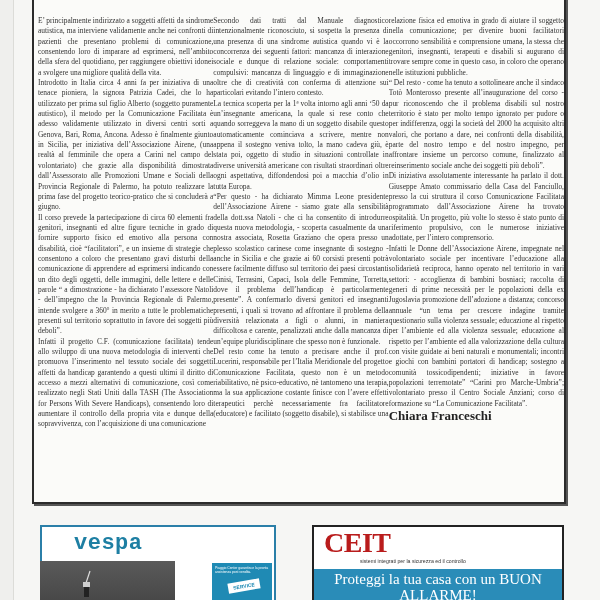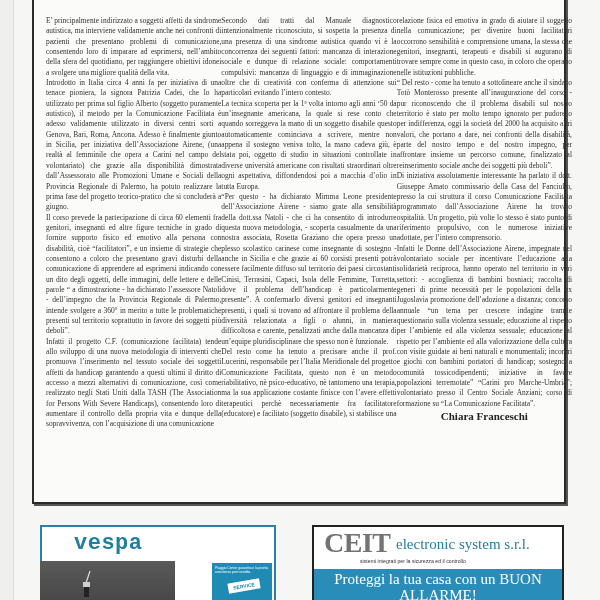--- a/index.html
+++ b/index.html
@@ -6,43 +6,43 @@
   html, body { width: 600px; height: 600px; overflow: hidden; background: #f6f6f4; }
   body { position: relative; font-family: "Liberation Serif", serif; color: #2a2a2a; }
 
   .left-gutter { position: absolute; left: 0; top: 0; width: 14px; height: 600px; background: #efefed; border-right: 1px solid #dcdcd8; }
 
   .article-box {
     position: absolute; left: 32px; top: -4px; width: 534px; height: 508px;
     border: 2px solid #2b2b2b; background: #fbfbf9;
     box-shadow: 2px 2px 0 #555;
   }
-  .columns { position: absolute; left: 12px; top: 18px; width: 526px; height: 486px; display: flex; }
+  .columns { position: absolute; left: 4px; top: 18px; width: 526px; height: 486px; display: flex; }
   .col {
     flex: 1; font-size: 7.45px; line-height: 10.35px; text-align: justify;
     color: #333; overflow: hidden;
   }
   .col p { margin: 0; text-indent: 0; }
-  .signature { text-align: center; font-weight: bold; margin-top: 2px; font-size: 11px; color: #222; }
+  .signature { text-align: left; font-weight: bold; margin-top: 2px; font-size: 13px; color: #222; }
 
   .ad-vespa {
     position: absolute; left: 40px; top: 525px; width: 236px; height: 85px;
     border: 2px solid #2b7fa8; background: #fff;
   }
   .vespa-logo { position: absolute; left: 32px; top: 4px; font-family: Liberation Mono, monospace; font-weight: bold; font-size: 22px; color: #1e7fa3; letter-spacing: 0.5px; }
   .vespa-photo { position: absolute; left: -2px; top: 34px; width: 135px; height: 60px; background: linear-gradient(180deg, #5a5a5a, #3e3e3e); }
   .vespa-photo .figure { position: absolute; left: 40px; top: 8px; width: 14px; height: 30px; }
   .service-box { position: absolute; left: 170px; top: 36px; width: 60px; height: 50px; background: #1f8ab4; color: #fff; font-family: "Liberation Sans", sans-serif; font-size: 3.4px; line-height: 4px; padding: 3px; }
   .service-badge { position: absolute; left: 16px; top: 18px; width: 32px; height: 10px; background: #fff; color: #1f8ab4; font-size: 5px; font-weight: bold; transform: rotate(-10deg); text-align: center; line-height: 10px; }
 
   .ad-ceit {
     position: absolute; left: 312px; top: 525px; width: 252px; height: 85px;
     border: 2px solid #222; background: #fff;
   }
-  .ceit-logo { position: absolute; left: 10px; top: 0px; font-family: "Liberation Serif", serif; font-weight: bold; font-size: 28px; color: #737373; letter-spacing: -0.5px; }
+  .ceit-logo { position: absolute; left: 10px; top: 0px; font-family: "Liberation Serif", serif; font-weight: bold; font-size: 28px; color: #b91c1c; letter-spacing: -0.5px; }
   .ceit-name { position: absolute; left: 82px; top: 9px; font-family: "Liberation Serif", serif; font-size: 15px; color: #1f7fa6; }
   .ceit-tagline { position: absolute; left: 46px; top: 31px; font-family: "Liberation Sans", sans-serif; font-size: 5.2px; color: #333; }
   .ceit-banner { position: absolute; left: 0; top: 42px; width: 100%; height: 44px; background: #2a8cb8; color: #fff; font-family: "Liberation Serif", serif; font-size: 15px; text-align: center; padding-top: 2px; line-height: 16px; }
 </style>
 </head>
 <body>
 
 <div class="left-gutter"></div>
 
 <div class="article-box">
@@ -79,16 +79,15 @@
     </svg>
   </div>
   <div class="service-box">
     <span>Piaggio Center garantisce la pronta assistenza post vendita.</span>
     <div class="service-badge">SERVICE</div>
   </div>
 </div>
 
 <div class="ad-ceit">
   <div class="ceit-logo">CEIT</div>
-  <div class="ceit-name">electronic system s.r.l.</div>
   <div class="ceit-tagline">sistemi integrati per la sicurezza ed il controllo</div>
   <div class="ceit-banner">Proteggi la tua casa con un BUON ALLARME!</div>
 </div>
 
 </body></html>

